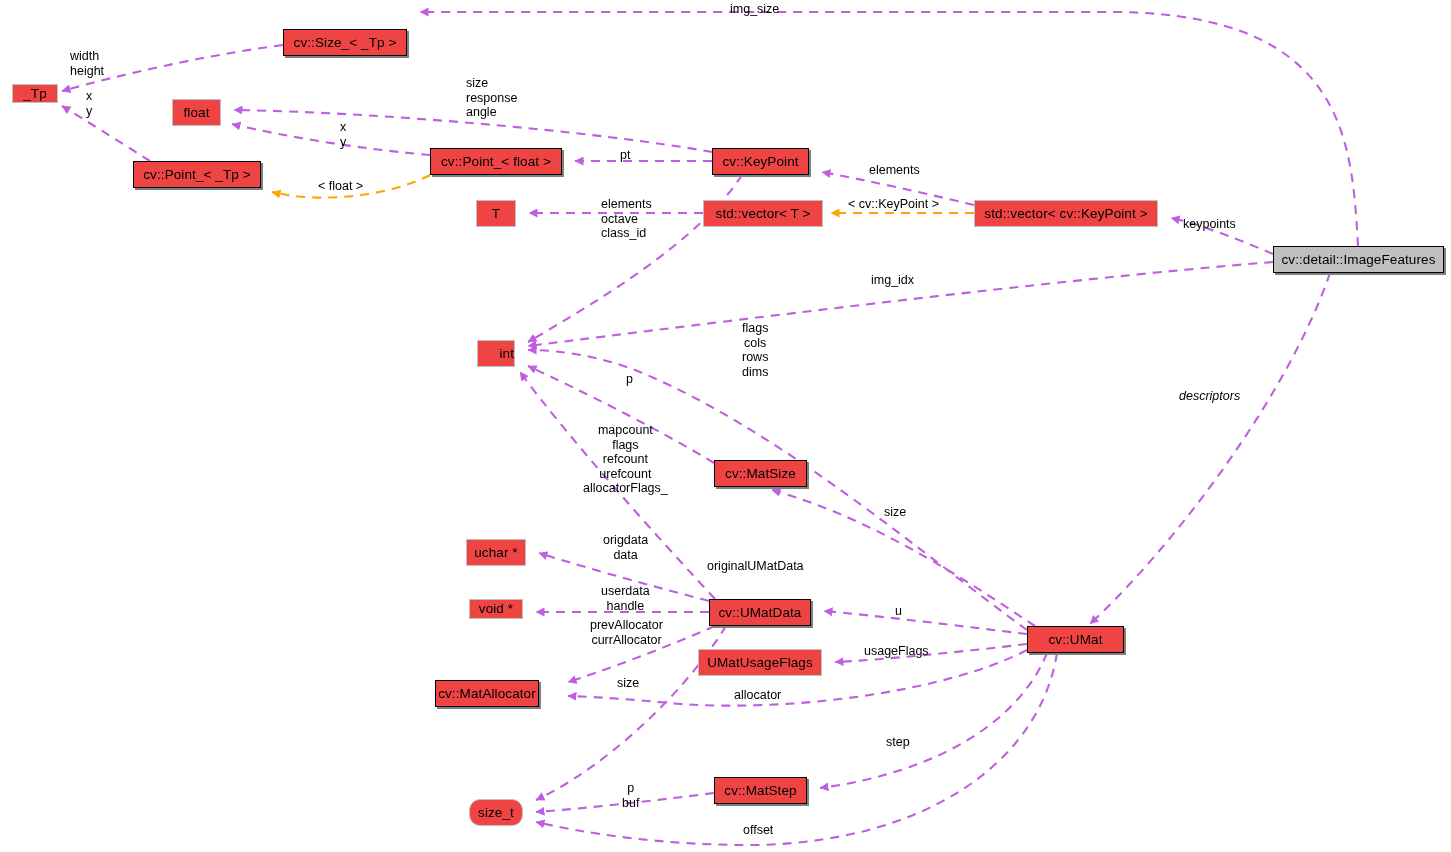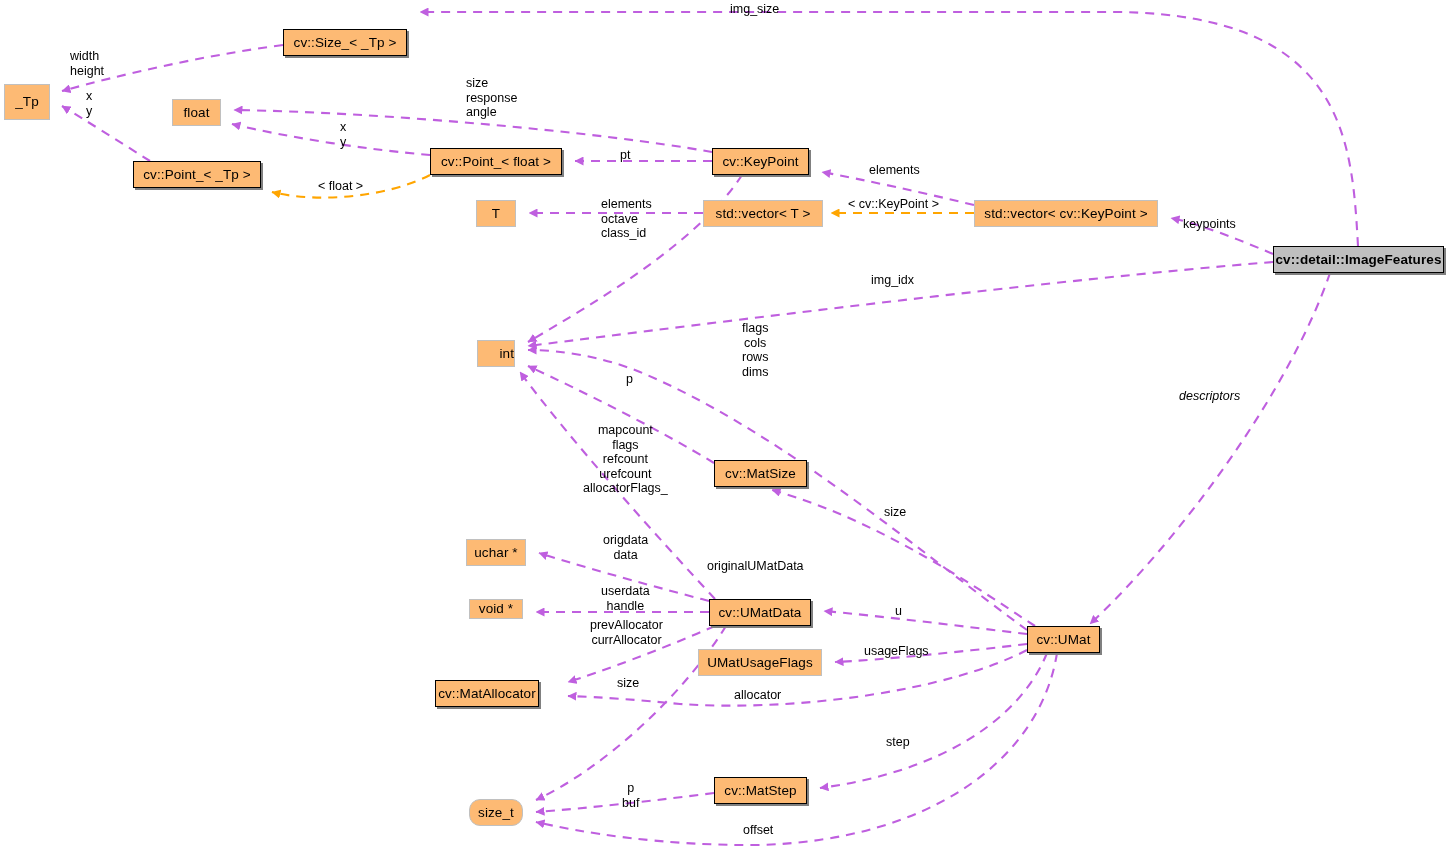--- a/index.html
+++ b/index.html
@@ -18,21 +18,21 @@
   #edges{
     position:absolute;
     left:0; top:0;
     width:1451px;
     height:852px;
     pointer-events:none;
   }
   .node{
     position:absolute;
     box-sizing:border-box;
-    background:#fdba74;
+    background:#ef4444;
     display:flex;
     align-items:center;
     justify-content:center;
     white-space:nowrap;
     font-size:13.5px;
     line-height:1;
     color:#000000;
     letter-spacing:0.1px;
   }
   
@@ -132,21 +132,21 @@
     </g>
 
     <g fill="none" stroke="#ffa500" stroke-width="2.1" stroke-dasharray="9,7" marker-end="url(#ah-o)">
 
       <path d="M430,175 C390,196 320,204 272,192"></path>
 
       <path d="M974,213 L831,213"></path>
     </g>
   </svg>
 
-  <div class="node plain" style="left:4px;top:84px;width:46px;height:36px;">
+  <div class="node plain" style="left:12px;top:84px;width:46px;height:19px;">
     <span>_Tp</span>
   </div>
 
   <div class="node cls" style="left:283px;top:29px;width:124px;height:27px;">
     <span>cv::Size_&lt; _Tp &gt;</span>
   </div>
 
   <div class="node plain" style="left:172px;top:99px;width:49px;height:27px;">
     <span>float</span>
   </div>
@@ -168,21 +168,21 @@
   </div>
 
   <div class="node plain" style="left:703px;top:200px;width:120px;height:27px;">
     <span>std::vector&lt; T &gt;</span>
   </div>
 
   <div class="node plain" style="left:974px;top:200px;width:184px;height:27px;">
     <span>std::vector&lt; cv::KeyPoint &gt;</span>
   </div>
 
-  <div class="node focus" style="left:1273px;top:246px;width:171px;height:27px;font-weight:bold;">
+  <div class="node focus" style="left:1273px;top:246px;width:171px;height:27px;">
     <span>cv::detail::ImageFeatures</span>
   </div>
 
   <div class="node plain" style="left:477px;top:340px;width:38px;height:27px;justify-content:flex-end;">
     <span>int</span>
   </div>
 
   <div class="node cls" style="left:714px;top:460px;width:93px;height:27px;">
     <span>cv::MatSize</span>
   </div>
@@ -200,21 +200,21 @@
   </div>
 
   <div class="node plain" style="left:698px;top:649px;width:124px;height:27px;">
     <span>UMatUsageFlags</span>
   </div>
 
   <div class="node cls" style="left:435px;top:680px;width:104px;height:27px;">
     <span>cv::MatAllocator</span>
   </div>
 
-  <div class="node cls" style="left:1027px;top:626px;width:73px;height:27px;">
+  <div class="node cls" style="left:1027px;top:626px;width:97px;height:27px;">
     <span>cv::UMat</span>
   </div>
 
   <div class="node cls" style="left:714px;top:777px;width:93px;height:27px;">
     <span>cv::MatStep</span>
   </div>
 
   <div class="node plain" style="left:469px;top:799px;width:54px;height:27px;border-radius:11px;">
     <span>size_t</span>
   </div>

